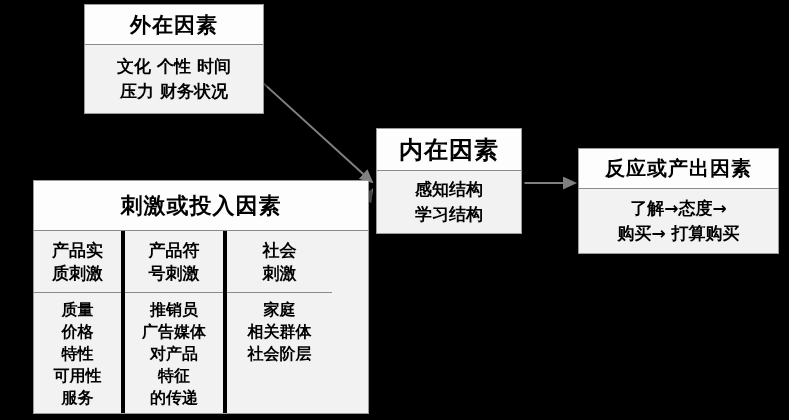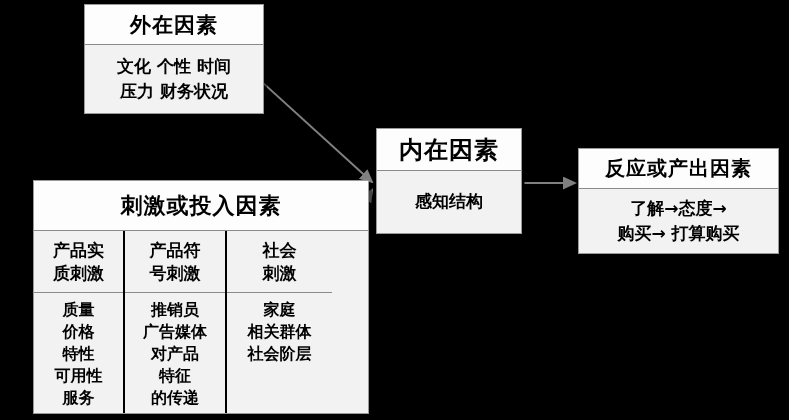--- a/index.html
+++ b/index.html
@@ -59,21 +59,21 @@
   #box-stimulus .box-header { height: 50px; font-size: 22px; }
   #stimulus-table {
     display: flex;
     height: 182px;
     box-sizing: border-box;
   }
   .stim-col {
     box-sizing: border-box;
     display: flex;
     flex-direction: column;
-    border-right: 2px solid #000000;
+    border-right: 4px solid #000000;
   }
   .stim-col:last-child { border-right: none; }
   .stim-col-head {
     box-sizing: border-box;
     height: 62px;
     border-bottom: 1px solid #8a8a8a;
     display: flex;
     flex-direction: column;
     align-items: center;
     justify-content: center;
@@ -188,20 +188,21 @@
         </div>
       </div>
 
     </div>
   </div>
 
   <div class="box" id="box-internal">
     <div class="box-header">内在因素</div>
     <div class="box-body">
       <div class="line-row">感知结构</div>
+      <div class="line-row">学习结构</div>
     </div>
   </div>
 
   <div class="box" id="box-response">
     <div class="box-header">反应或产出因素</div>
     <div class="box-body">
       <div class="line-row">了解→态度→</div>
       <div class="line-row">购买→ 打算购买</div>
     </div>
   </div>

